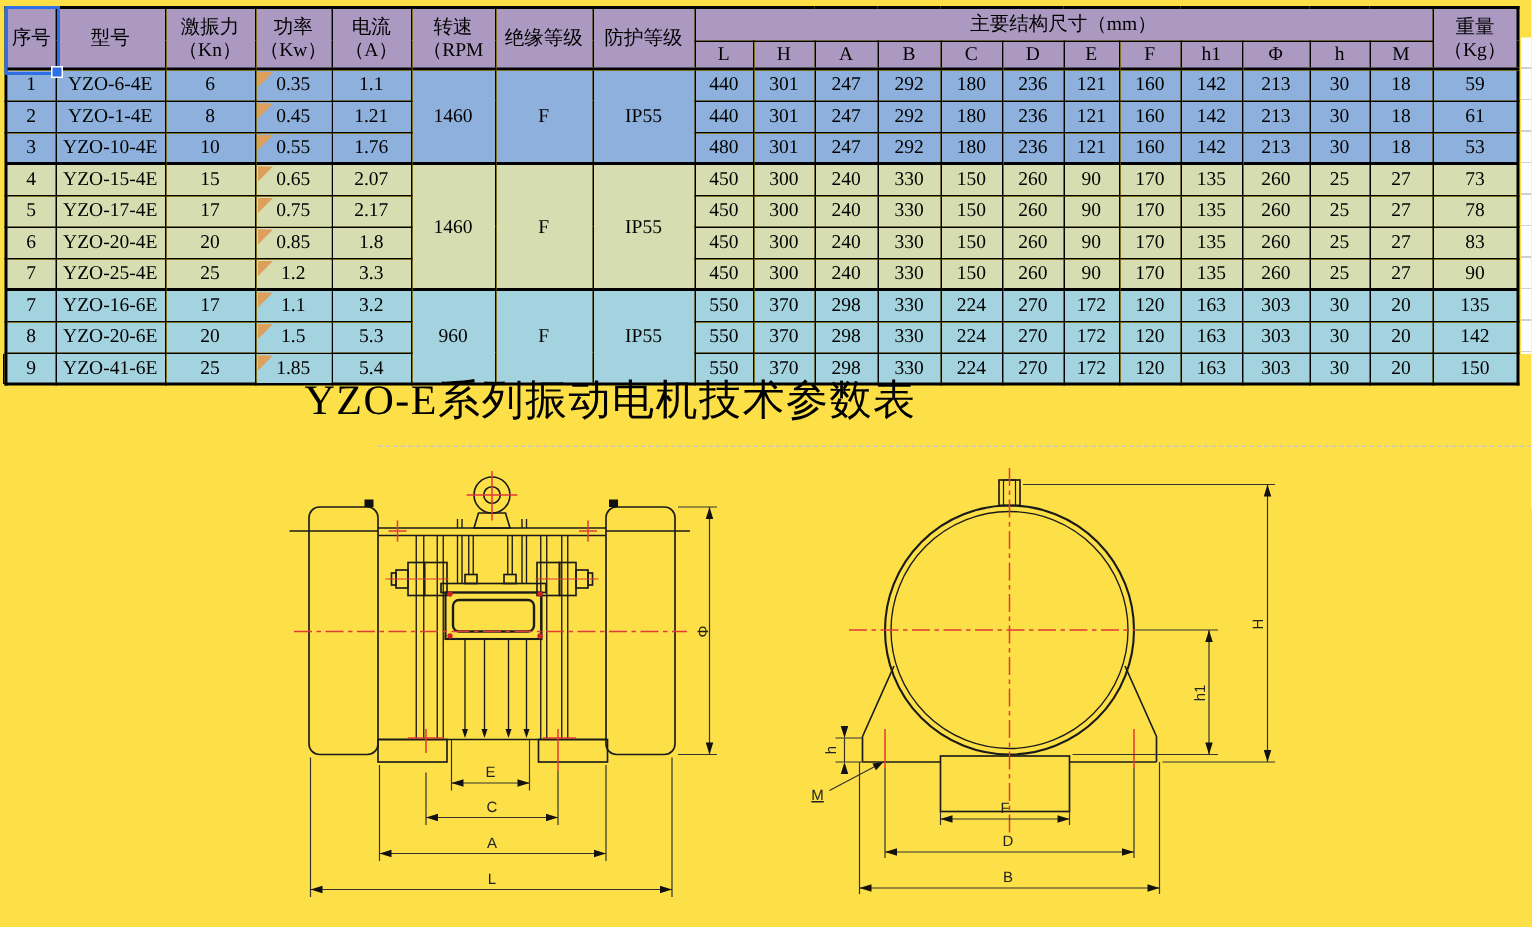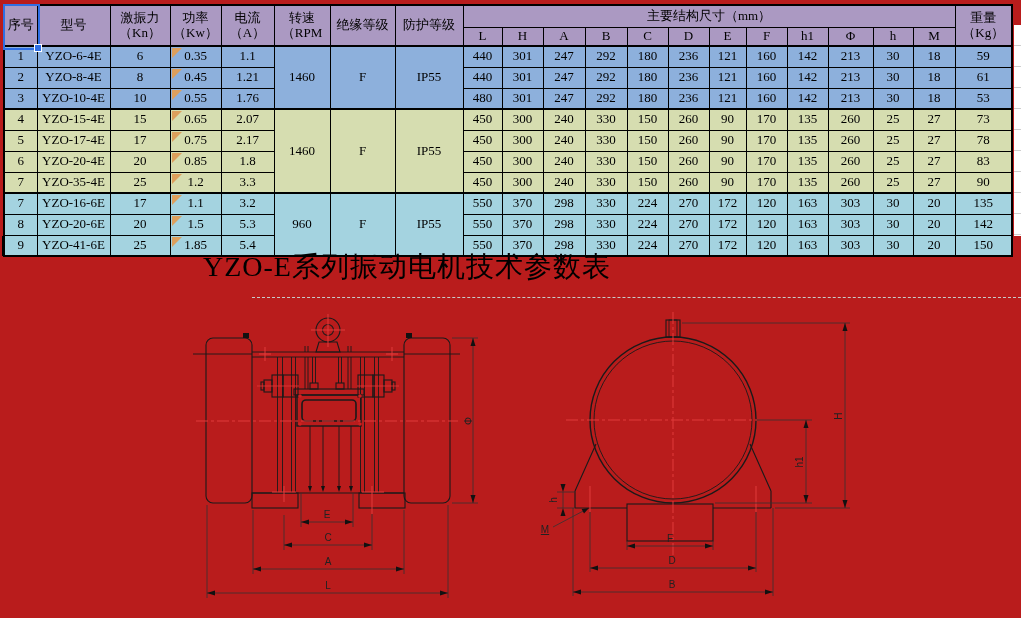--- a/index.html
+++ b/index.html
@@ -1,16 +1,16 @@
 <!DOCTYPE html>
 <html><head>
 <meta charset="utf-8">
 <style>
   html,body{margin:0;padding:0;background:#fff;}
-  .page{position:relative;width:1021px;height:618px;background:#b91c1c;overflow:hidden;
+  .page{position:relative;width:1021px;height:618px;background:#fde047;overflow:hidden;
         font-family:"Liberation Serif","DejaVu Serif",serif;color:#000;}
   
   table.spec{position:absolute;left:3px;top:4px;border-collapse:collapse;table-layout:fixed;
              border:2px solid #000;}
   .spec th,.spec td{border:1px solid #000;font-size:13px;font-weight:normal;text-align:center;
              vertical-align:middle;padding:0;line-height:1.12;overflow:hidden;white-space:nowrap;}
   .spec thead th{background:#ab99c2;}
   .spec thead tr.r1{height:22px;} .spec thead tr.r2{height:19px;}
   .spec tbody tr{height:21px;}
   tr.g1 td{background:#8db0dc;}
@@ -128,21 +128,21 @@
         <td>121</td>
         <td>160</td>
         <td>142</td>
         <td>213</td>
         <td>30</td>
         <td>18</td>
         <td>59</td>
       </tr>
       <tr class="g1">
         <td>2</td>
-        <td>YZO-8-4E</td>
+        <td>YZO-1-4E</td>
         <td>8</td>
         <td class="cmt">0.45</td>
         <td>1.21</td>
         <td>440</td>
         <td>301</td>
         <td>247</td>
         <td>292</td>
         <td>180</td>
         <td>236</td>
         <td>121</td>
@@ -231,21 +231,21 @@
         <td>90</td>
         <td>170</td>
         <td>135</td>
         <td>260</td>
         <td>25</td>
         <td>27</td>
         <td>83</td>
       </tr>
       <tr class="g2">
         <td>7</td>
-        <td>YZO-35-4E</td>
+        <td>YZO-25-4E</td>
         <td>25</td>
         <td class="cmt">1.2</td>
         <td>3.3</td>
         <td>450</td>
         <td>300</td>
         <td>240</td>
         <td>330</td>
         <td>150</td>
         <td>260</td>
         <td>90</td>

